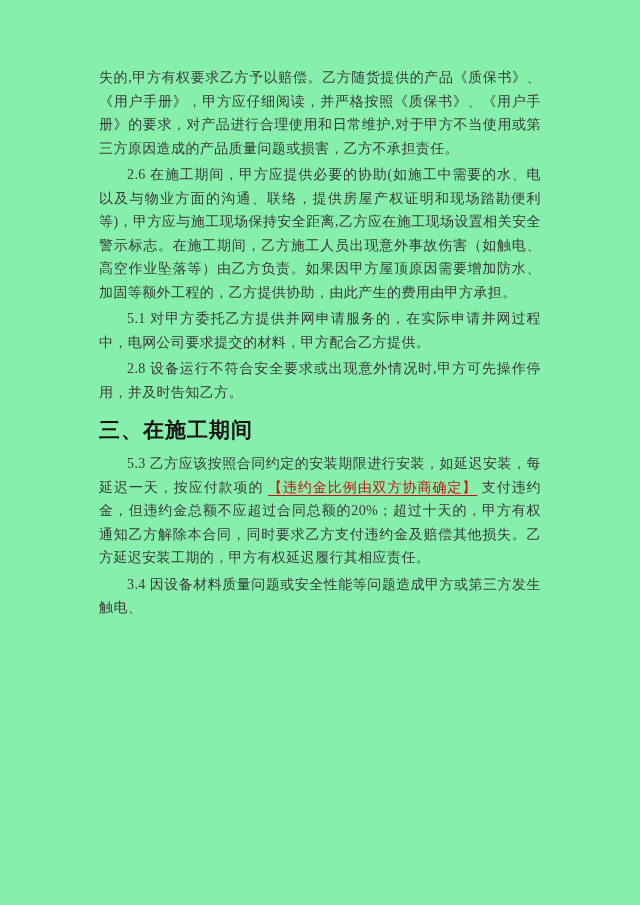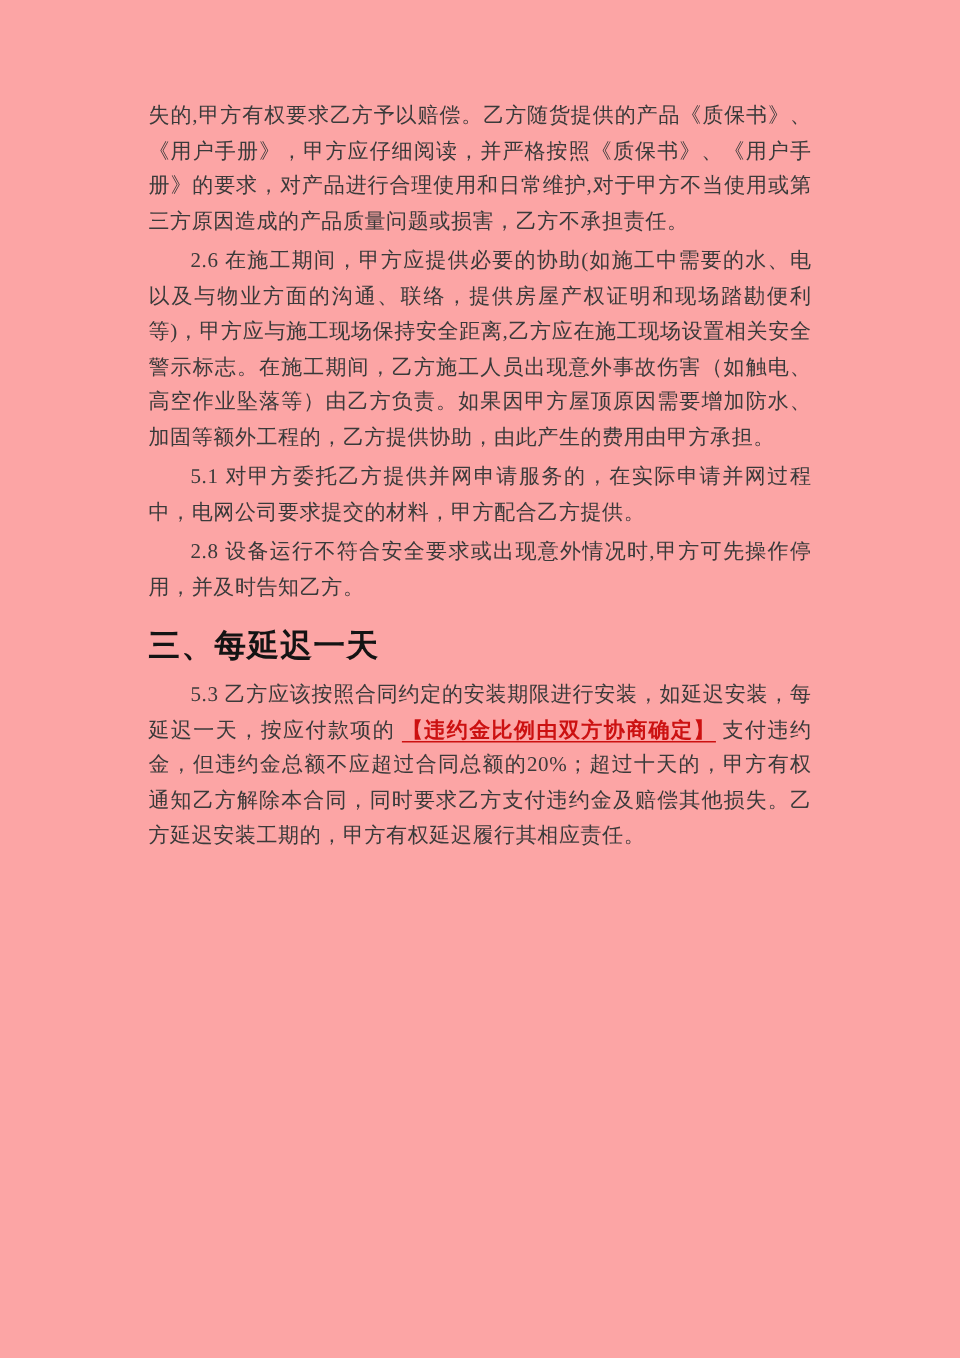--- a/index.html
+++ b/index.html
@@ -4,21 +4,21 @@
 <style>
   html, body { margin: 0; padding: 0; background: #ffffff; }
   body {
     width: 640px; height: 905px;
     font-family: "Liberation Serif", "DejaVu Serif", serif;
     overflow: hidden;
   }
   .page {
     box-sizing: border-box;
     width: 640px; height: 905px;
-    background: #fca5a5;
+    background: #86efac;
     padding: 66px 99px 40px 99px;
   }
   .para {
     margin: 0 0 3px 0;
     font-size: 14px;
     line-height: 23.5px;
     color: #3a3a3a;
     text-align: justify;
     text-indent: 2em;
     letter-spacing: 0.4px;
@@ -27,41 +27,42 @@
   .heading {
     margin: 12px 0 8px 0;
     font-family: "Liberation Sans", "DejaVu Sans", sans-serif;
     font-size: 21px;
     font-weight: bold;
     color: #141414;
     letter-spacing: 1px;
   }
   .red-placeholder {
     color: #cc1111;
-    font-weight: bold;
+    font-weight: normal;
     text-decoration: underline;
     text-decoration-color: #cc1111;
     text-underline-offset: 3px;
   }
 </style>
 </head>
 <body>
 
 <div class="page">
 
   <p class="para noindent">失的,甲方有权要求乙方予以赔偿。乙方随货提供的产品《质保书》、《用户手册》，甲方应仔细阅读，并严格按照《质保书》、《用户手册》的要求，对产品进行合理使用和日常维护,对于甲方不当使用或第三方原因造成的产品质量问题或损害，乙方不承担责任。</p>
 
   <p class="para">2.6 在施工期间，甲方应提供必要的协助(如施工中需要的水、电以及与物业方面的沟通、联络，提供房屋产权证明和现场踏勘便利等)，甲方应与施工现场保持安全距离,乙方应在施工现场设置相关安全警示标志。在施工期间，乙方施工人员出现意外事故伤害（如触电、高空作业坠落等）由乙方负责。如果因甲方屋顶原因需要增加防水、加固等额外工程的，乙方提供协助，由此产生的费用由甲方承担。</p>
 
   <p class="para">5.1 对甲方委托乙方提供并网申请服务的，在实际申请并网过程中，电网公司要求提交的材料，甲方配合乙方提供。</p>
 
   <p class="para">2.8 设备运行不符合安全要求或出现意外情况时,甲方可先操作停用，并及时告知乙方。</p>
 
-  <h2 class="heading">三、每延迟一天</h2>
+  <h2 class="heading">三、在施工期间</h2>
 
   <p class="para">
     <span>5.3 乙方应该按照合同约定的安装期限进行安装，如延迟安装，每延迟一天，按应付款项的 </span><span class="red-placeholder">【违约金比例由双方协商确定】</span><span> 支付违约金，但违约金总额不应超过合同总额的20%；超过十天的，甲方有权通知乙方解除本合同，同时要求乙方支付违约金及赔偿其他损失。乙方延迟安装工期的，甲方有权延迟履行其相应责任。</span>
   </p>
 
 
 
+  <p class="para">3.4 因设备材料质量问题或安全性能等问题造成甲方或第三方发生触电、</p>
 
 </div>
 
 </body></html>

